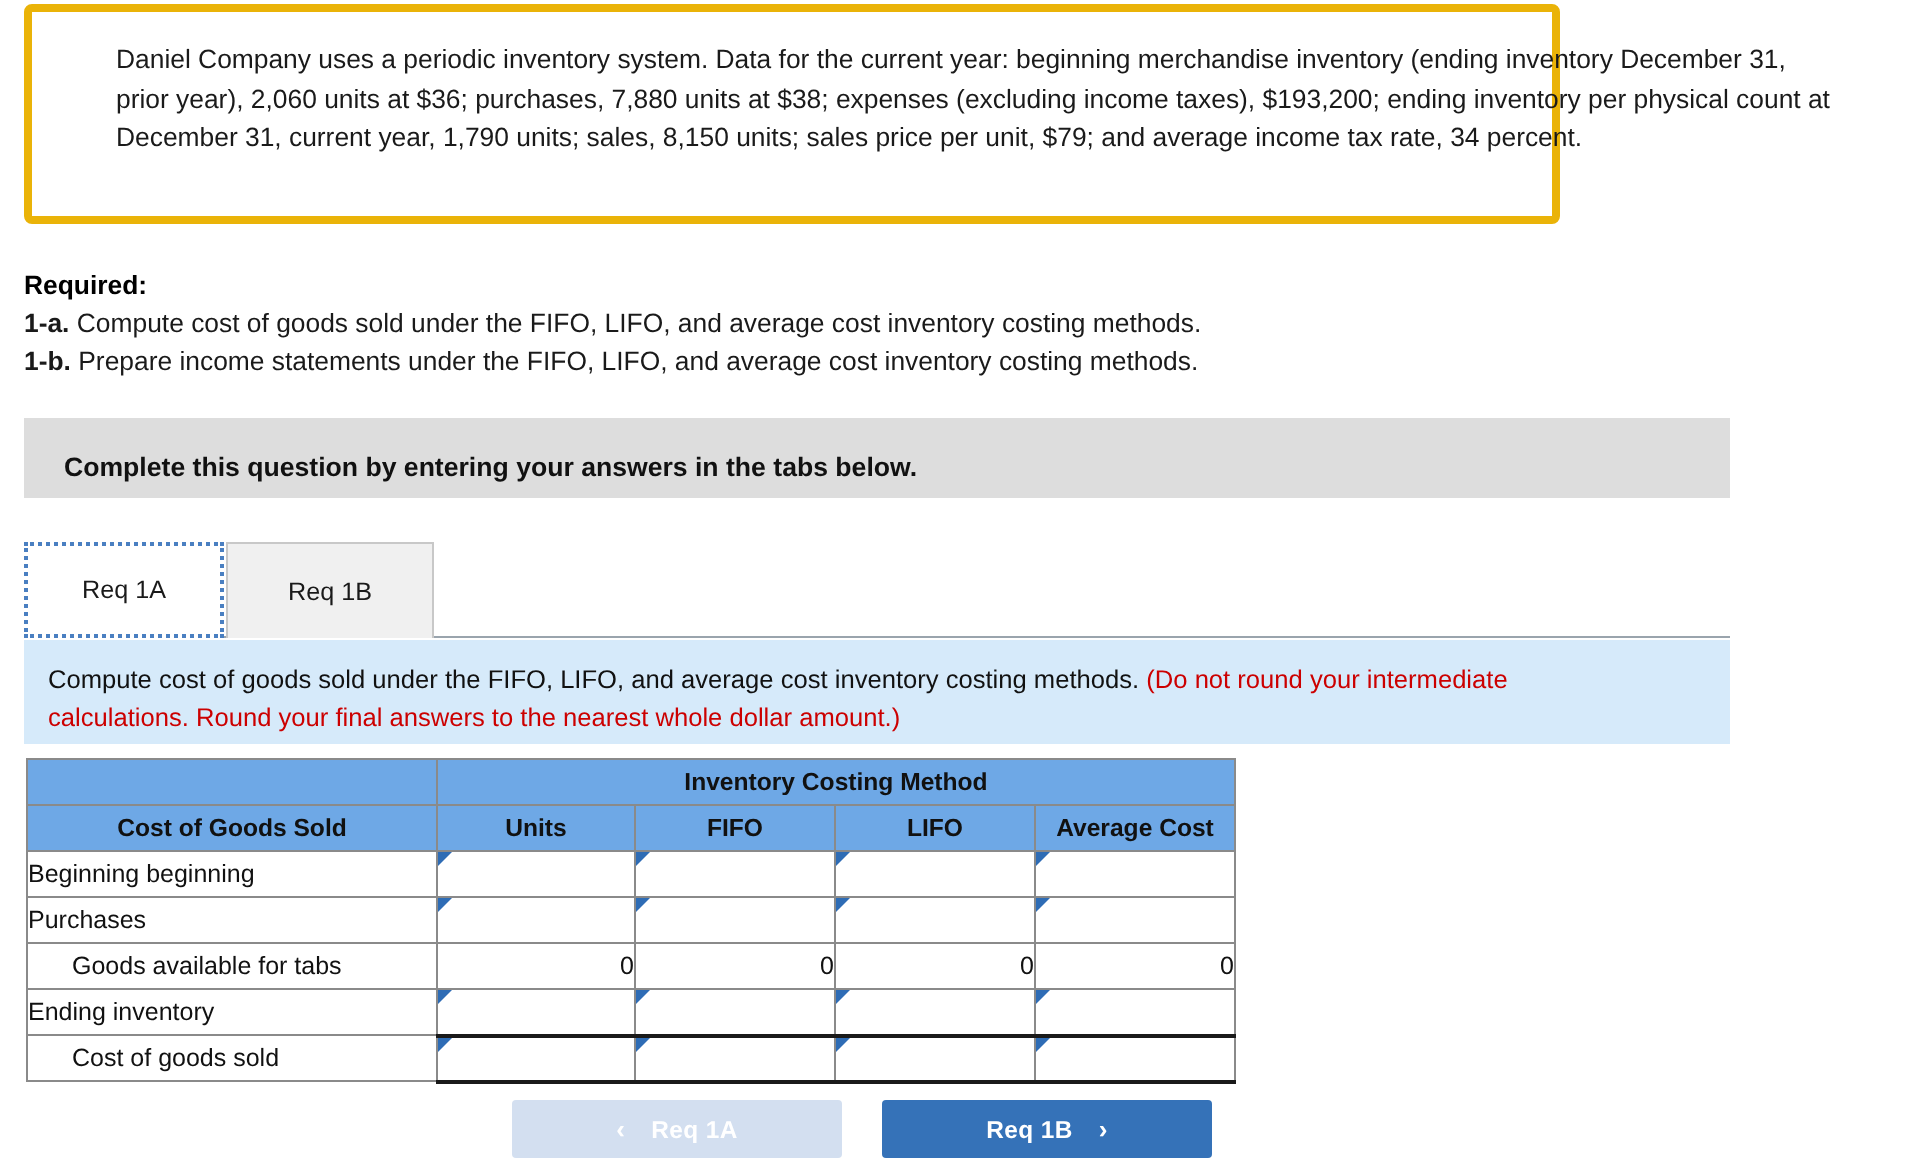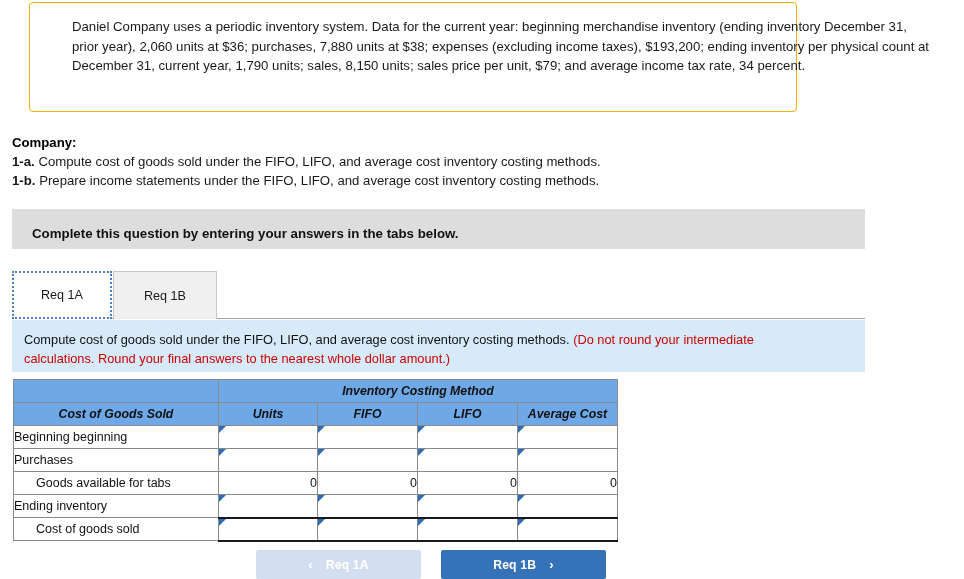--- a/index.html
+++ b/index.html
@@ -13,26 +13,26 @@
     font-family: "Liberation Sans", sans-serif;
     font-size: 13px;
     color: #000000;
     overflow: hidden;
     position: relative;
   }
 
   
   .problem-box {
     position: absolute;
-    left: 29px;
+    left: 12px;
     top: 2px;
     width: 768px;
     height: 110px;
     box-sizing: border-box;
-    border: 1px solid #eab308;
+    border: 4px solid #eab308;
     border-radius: 4px;
     background: #ffffff;
   }
   .problem-text {
     position: absolute;
     left: 42px;
     top: 14px;
     width: 860px;
     font-size: 13.2px;
     line-height: 19.5px;
@@ -169,21 +169,20 @@
   .col-lifo   { width: 100px; }
   .col-avg    { width: 100px; }
 
   .th-blue {
     background: #6ea8e6;
     color: #111;
     font-weight: bold;
     text-align: center;
     font-size: 12.3px;
     border: 1px solid #8a8a8a;
-    font-style: italic;
   }
   .th-empty {
     background: #6ea8e6;
     border: 1px solid #8a8a8a;
   }
 
   .row-label {
     background: #ffffff;
     text-align: left;
     padding-left: 5px;
@@ -266,21 +265,21 @@
   }
 </style>
 </head>
 <body>
 
 <div class="problem-box">
   <div class="problem-text">Daniel Company uses a periodic inventory system. Data for the current year: beginning merchandise inventory (ending inventory December 31, prior year), 2,060 units at $36; purchases, 7,880 units at $38; expenses (excluding income taxes), $193,200; ending inventory per physical count at December 31, current year, 1,790 units; sales, 8,150 units; sales price per unit, $79; and average income tax rate, 34 percent.</div>
 </div>
 
 <div class="required-block">
-  <div class="required-title">Company:</div>
+  <div class="required-title">Required:</div>
   <div class="required-line">
     <span class="req-label">1-a.</span>
     <span>Compute cost of goods sold under the FIFO, LIFO, and average cost inventory costing methods.</span>
   </div>
   <div class="required-line">
     <span class="req-label">1-b.</span>
     <span>Prepare income statements under the FIFO, LIFO, and average cost inventory costing methods.</span>
   </div>
 </div>
 

